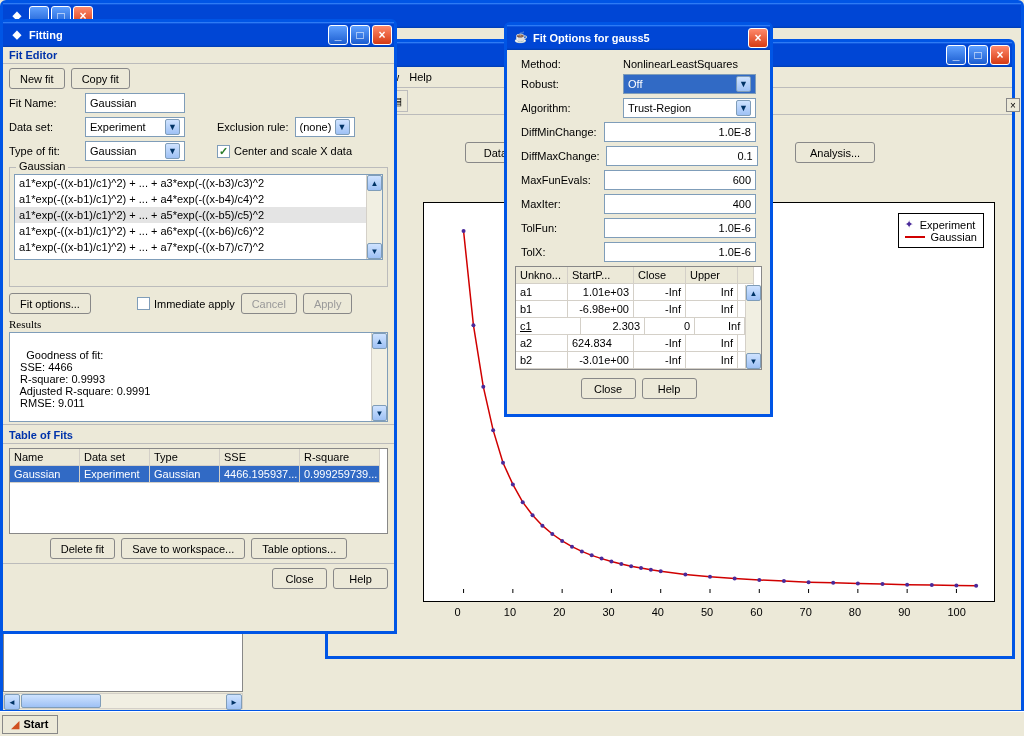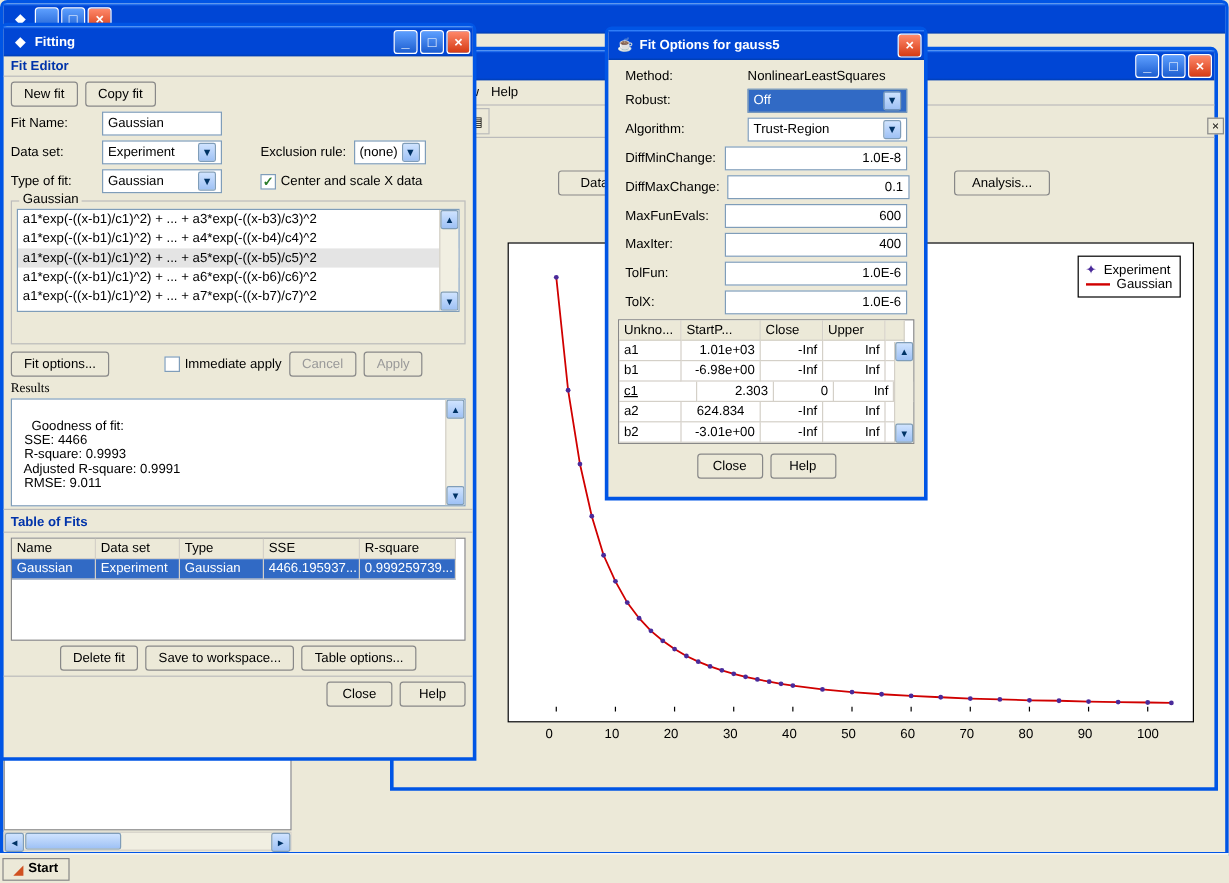--- a/index.html
+++ b/index.html
@@ -361,21 +361,21 @@
           </div>
           <div class="row">
             <div class="td" style="width:68px;text-decoration:underline;">c1</div>
             <div class="td" style="width:66px; text-align:right;">2.303</div>
             <div class="td" style="width:52px; text-align:right;">0</div>
             <div class="td" style="width:52px; text-align:right;">Inf</div>
             <div class="td" style="width:16px;"></div>
           </div>
           <div class="row">
             <div class="td" style="width:52px;">a2</div>
-            <div class="td" style="width:66px; text-align:center;">624.834</div>
+            <div class="td" style="width:66px; text-align:left;">624.834</div>
             <div class="td" style="width:52px; text-align:right;">-Inf</div>
             <div class="td" style="width:52px; text-align:right;">Inf</div>
             <div class="td" style="width:16px;"></div>
           </div>
           <div class="row">
             <div class="td" style="width:52px;">b2</div>
             <div class="td" style="width:66px; text-align:right;">-3.01e+00</div>
             <div class="td" style="width:52px; text-align:right;">-Inf</div>
             <div class="td" style="width:52px; text-align:right;">Inf</div>
             <div class="td" style="width:16px;"></div>

